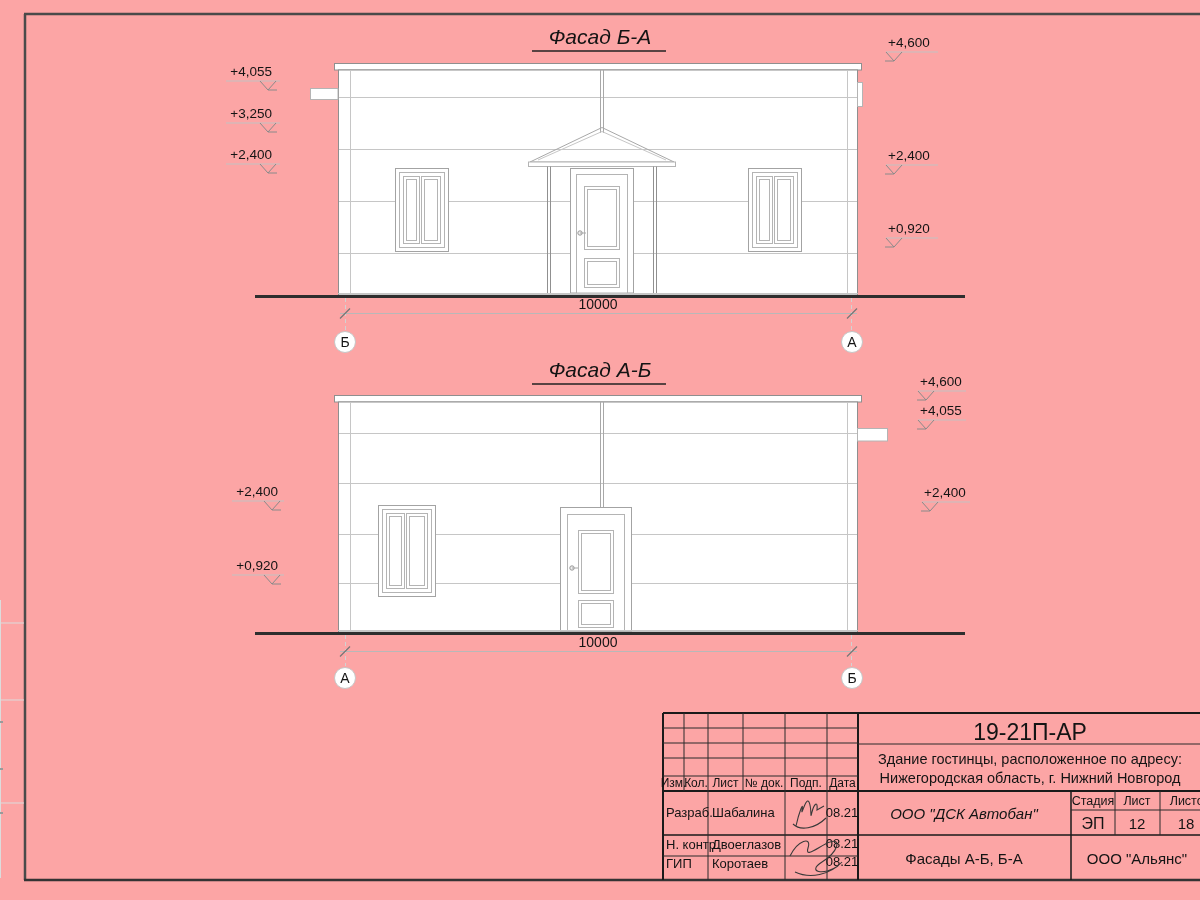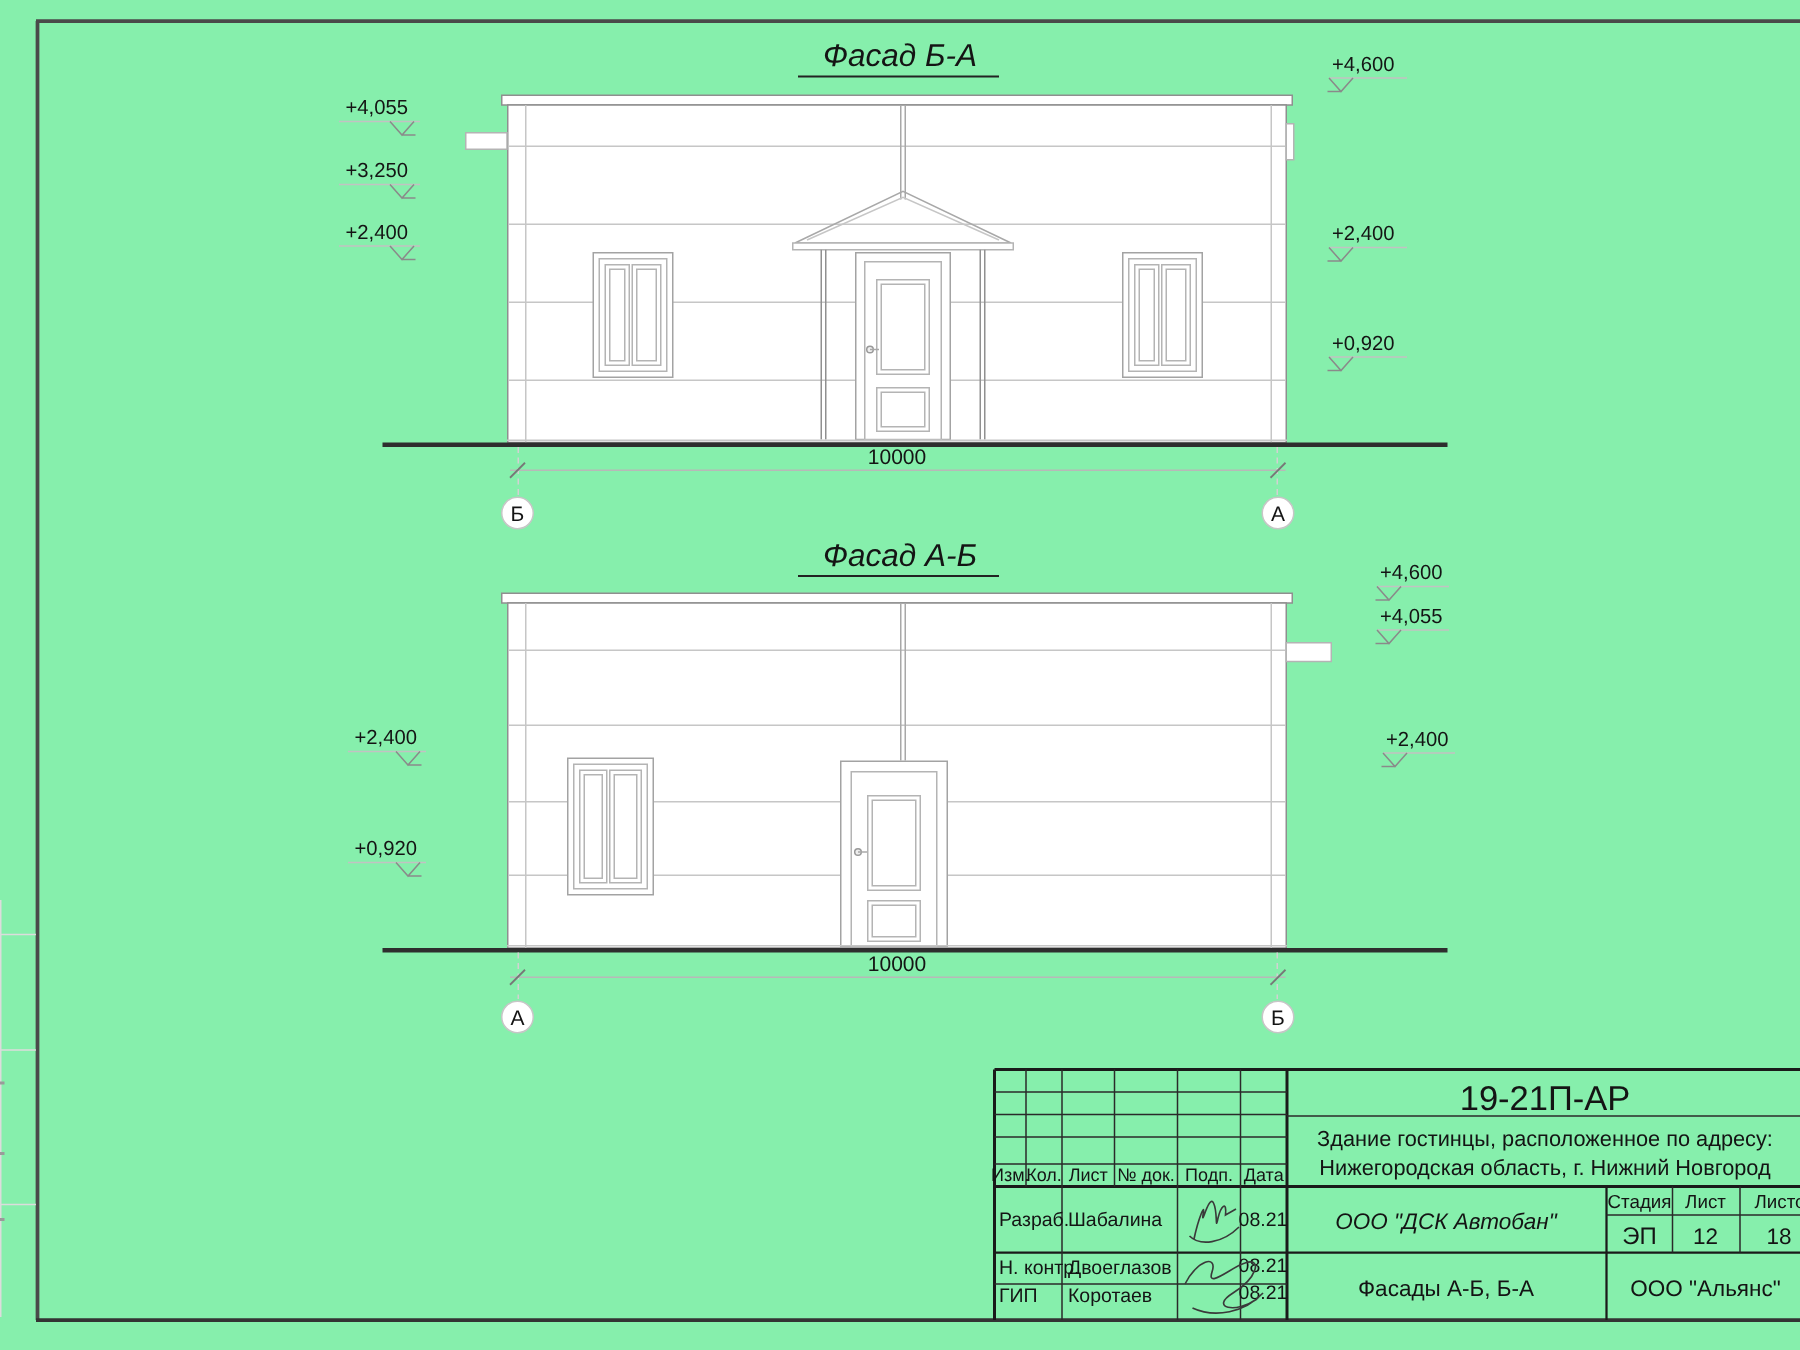--- a/index.html
+++ b/index.html
@@ -1,16 +1,16 @@
 <!DOCTYPE html>
 <html><head>
 <meta charset="utf-8">
 <style>
   html,body{margin:0;padding:0;background:#fff;}
-  #page{position:relative;width:1200px;height:900px;background:#86efac;overflow:hidden;}
+  #page{position:relative;width:1200px;height:900px;background:#fca5a5;overflow:hidden;}
   svg{position:absolute;left:0;top:0;}
   text{font-family:"Liberation Sans",sans-serif;fill:#141414;}
   .t-mark{font-size:13.5px;}
   .t-dim{font-size:14px;}
   .t-ax{font-size:14px;}
   .t-title{font-size:21px;font-style:italic;}
   .t-h{font-size:12px;}
   .t-row{font-size:13px;}
   .t-code{font-size:23px;}
   .t-addr{font-size:14.5px;}

